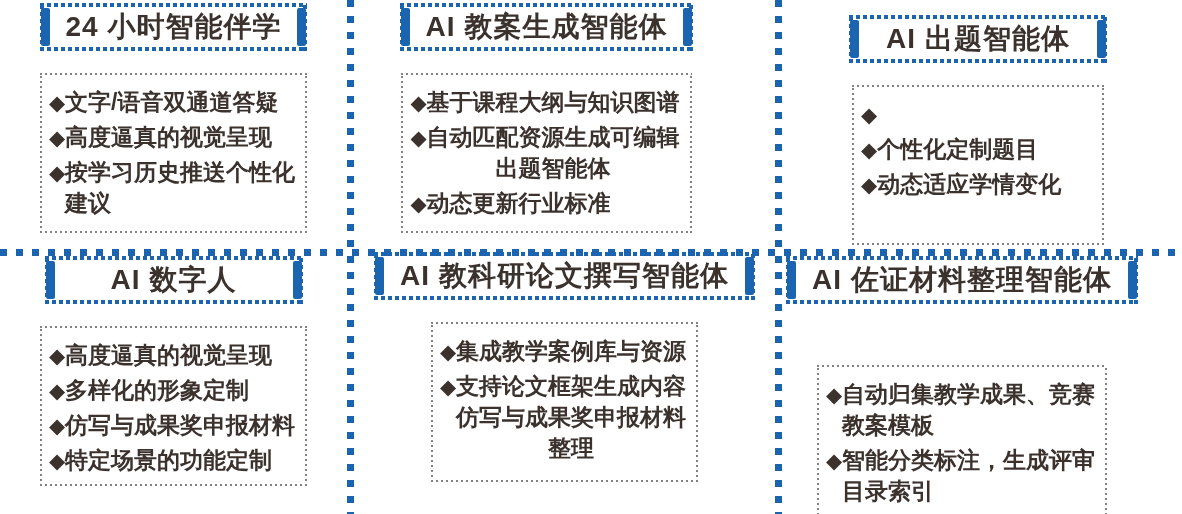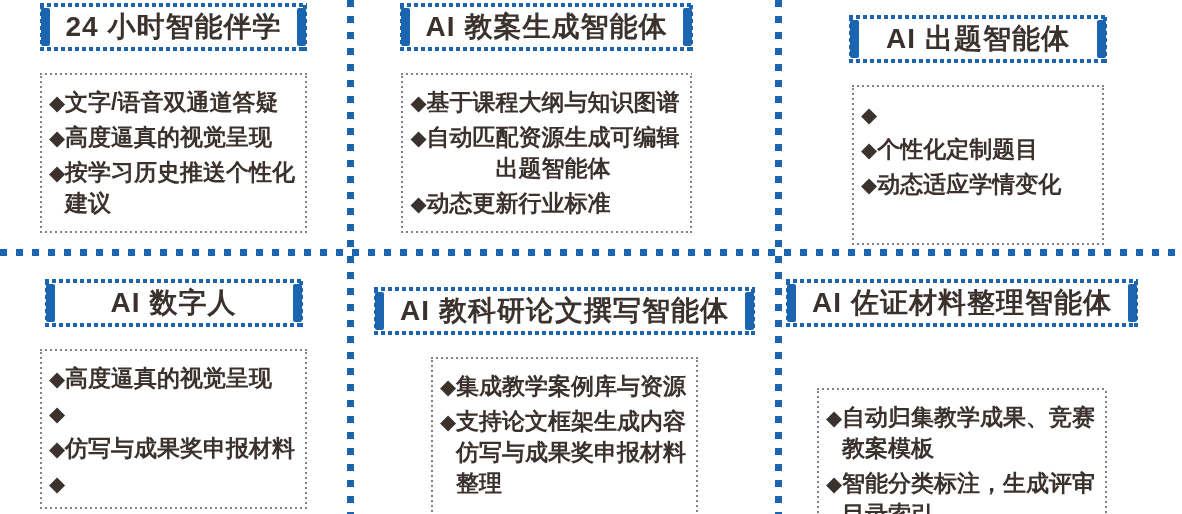--- a/index.html
+++ b/index.html
@@ -37,24 +37,24 @@
   .cell {
     position: absolute;
     display: flex;
     flex-direction: column;
     align-items: center;
   }
   .c1 { left: 0;     top: 0;     width: 347px; }
   .c2 { left: 336px; top: 0;     width: 421px; text-align: center; }
   .c3 { left: 782px; top: 12px;     width: 392px; }
   .c4 { left: 0;     top: 256px; width: 347px; }
-  .c5 { left: 354px; top: 264px; width: 421px; }
+  .c5 { left: 354px; top: 252px; width: 421px; text-align: center; }
   .c6 { left: 766px; top: 256px; width: 392px; gap: 39px; }
   .row-top .title-box { margin-top: 3px; }
-  .row-bottom .title-box { margin-top: 23px; }
+  .row-bottom .title-box { }
   
   .title-box {
     position: relative;
     box-sizing: border-box;
     min-width: 258px;
     height: 48px;
     padding: 0 26px;
     display: flex;
     align-items: center;
     justify-content: center;
@@ -202,27 +202,29 @@
       <span class="title-text">AI 数字人</span>
       <span class="bracket r"></span>
     </div>
     <div class="content-box">
       <div class="bullet">
         <span class="marker">◆</span>
         <span class="text">高度逼真的视觉呈现</span>
       </div>
       <div class="bullet">
         <span class="marker">◆</span>
+        <span class="text">多样化的形象定制</span>
       </div>
       <div class="bullet">
         <span class="marker">◆</span>
         <span class="text">仿写与成果奖申报材料</span>
       </div>
       <div class="bullet">
         <span class="marker">◆</span>
+        <span class="text">特定场景的功能定制</span>
       </div>
     </div>
   </div>
 
   <div class="cell c5 row-bottom">
     <div class="title-box">
       <span class="bracket l"></span>
       <span class="title-text">AI 教科研论文撰写智能体</span>
       <span class="bracket r"></span>
     </div>

